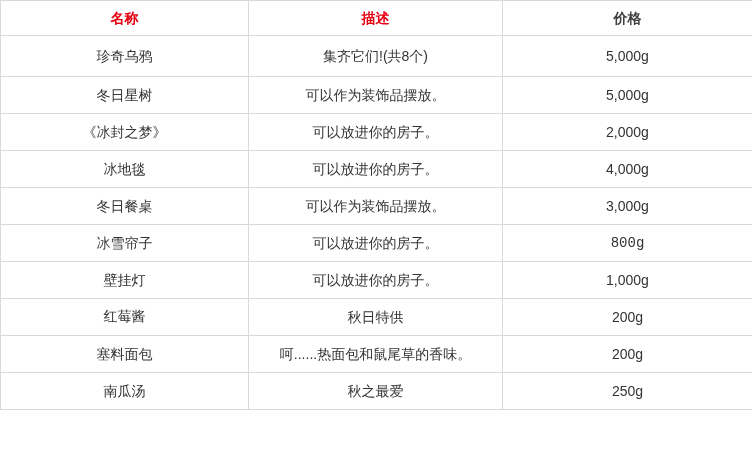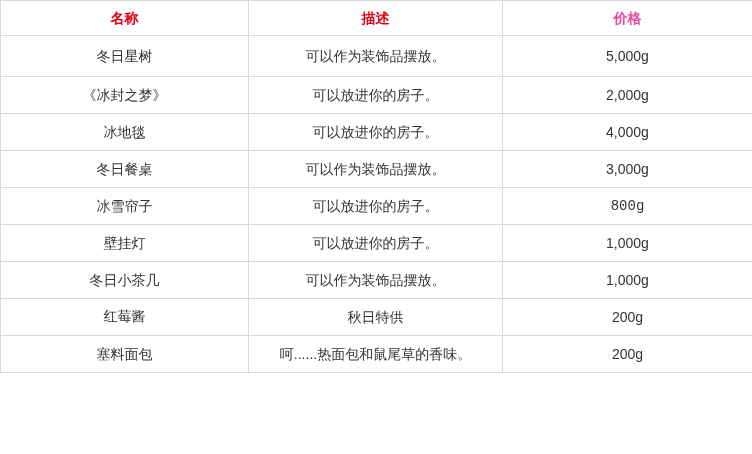--- a/index.html
+++ b/index.html
@@ -60,24 +60,29 @@
   <table class="item-table">
     <colgroup>
       <col class="c-name">
       <col class="c-desc">
       <col class="c-price">
     </colgroup>
     <thead>
       <tr>
         <th style="color: rgb(230, 0, 18); border-color: rgb(217, 217, 217);">名称</th>
         <th style="color: rgb(230, 0, 18); border-color: rgb(217, 217, 217);">描述</th>
-        <th style="color: #ec4899; border-color: rgb(217, 217, 217);">价格</th>
+        <th style="color: #404040; border-color: rgb(217, 217, 217);">价格</th>
       </tr>
     </thead>
     <tbody>
+      <tr>
+        <td style="border-color: rgb(217, 217, 217);">珍奇乌鸦</td>
+        <td style="border-color: rgb(217, 217, 217);">集齐它们!(共8个)</td>
+        <td style="border-color: rgb(217, 217, 217);">5,000g</td>
+      </tr>
       <tr>
         <td style="border-color: rgb(217, 217, 217);">冬日星树</td>
         <td style="border-color: rgb(217, 217, 217);">可以作为装饰品摆放。</td>
         <td style="border-color: rgb(217, 217, 217);">5,000g</td>
       </tr>
       <tr>
         <td style="border-color: rgb(217, 217, 217);">《冰封之梦》</td>
         <td style="border-color: rgb(217, 217, 217);">可以放进你的房子。</td>
         <td style="border-color: rgb(217, 217, 217);">2,000g</td>
       </tr>
@@ -95,29 +100,29 @@
         <td style="border-color: rgb(217, 217, 217);">冰雪帘子</td>
         <td style="border-color: rgb(217, 217, 217);">可以放进你的房子。</td>
         <td style="border-color: rgb(217, 217, 217); font-family: Liberation Mono, monospace;">800g</td>
       </tr>
       <tr>
         <td style="border-color: rgb(217, 217, 217); margin-left: 48px;">壁挂灯</td>
         <td style="border-color: rgb(217, 217, 217);">可以放进你的房子。</td>
         <td style="border-color: rgb(217, 217, 217);">1,000g</td>
       </tr>
       <tr>
-        <td style="border-color: rgb(217, 217, 217);">冬日小茶几</td>
-        <td style="border-color: rgb(217, 217, 217);">可以作为装饰品摆放。</td>
-        <td style="border-color: rgb(217, 217, 217);">1,000g</td>
-      </tr>
-      <tr>
         <td style="border-color: rgb(217, 217, 217); font-family: Liberation Serif, serif;">红莓酱</td>
         <td style="border-color: rgb(217, 217, 217);">秋日特供</td>
         <td style="border-color: rgb(217, 217, 217);">200g</td>
       </tr>
       <tr>
         <td style="border-color: rgb(217, 217, 217);">塞料面包</td>
         <td style="border-color: rgb(217, 217, 217);">呵......热面包和鼠尾草的香味。</td>
         <td style="border-color: rgb(217, 217, 217);">200g</td>
       </tr>
+      <tr>
+        <td style="border-color: rgb(217, 217, 217);">南瓜汤</td>
+        <td style="border-color: rgb(217, 217, 217);">秋之最爱</td>
+        <td style="border-color: rgb(217, 217, 217);">250g</td>
+      </tr>
     </tbody>
   </table>
 </div>
 
 </body></html>

